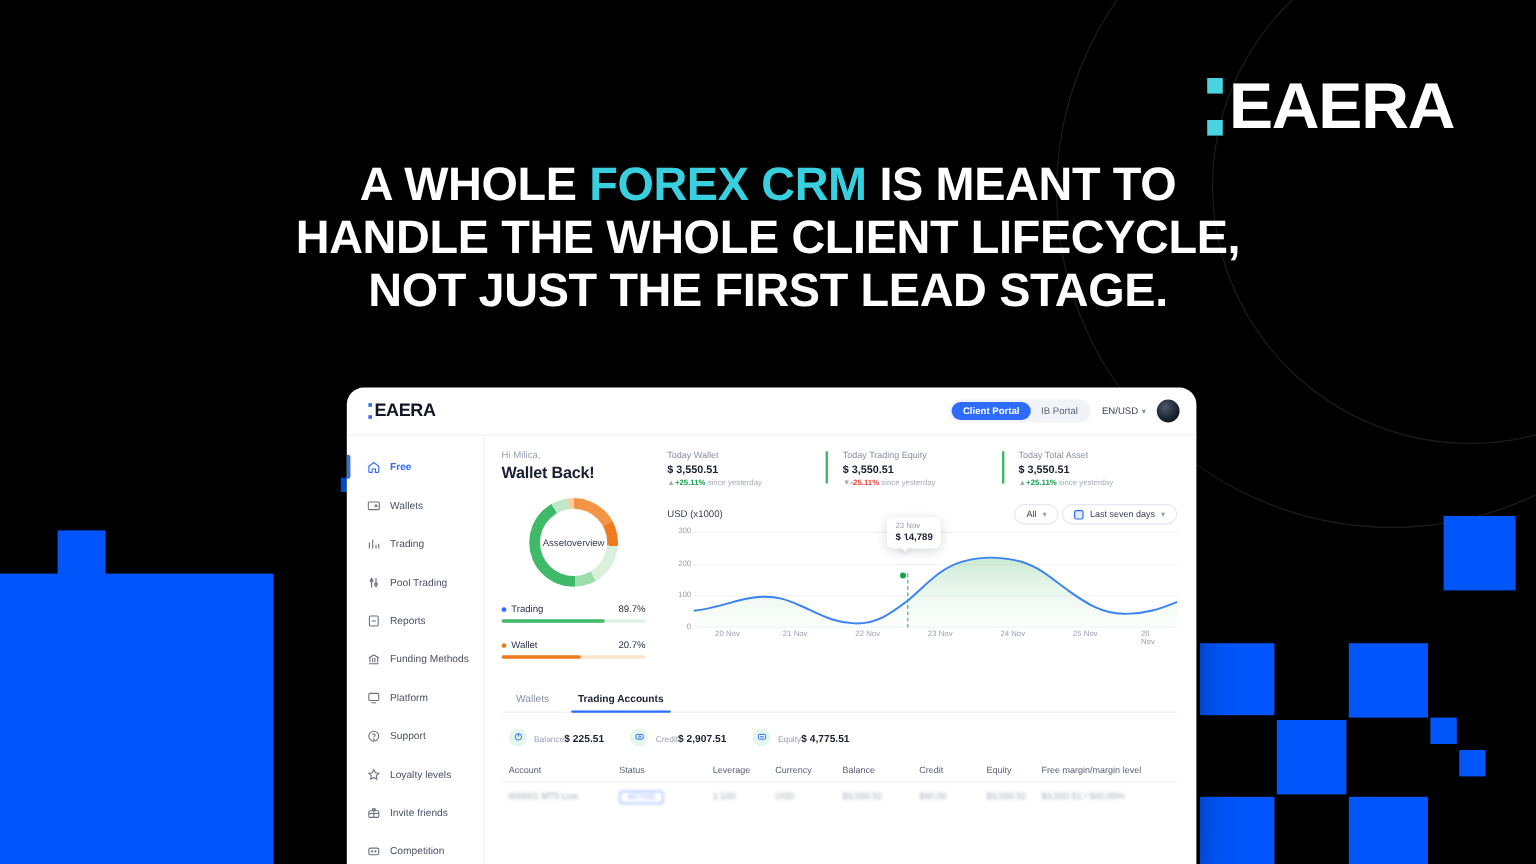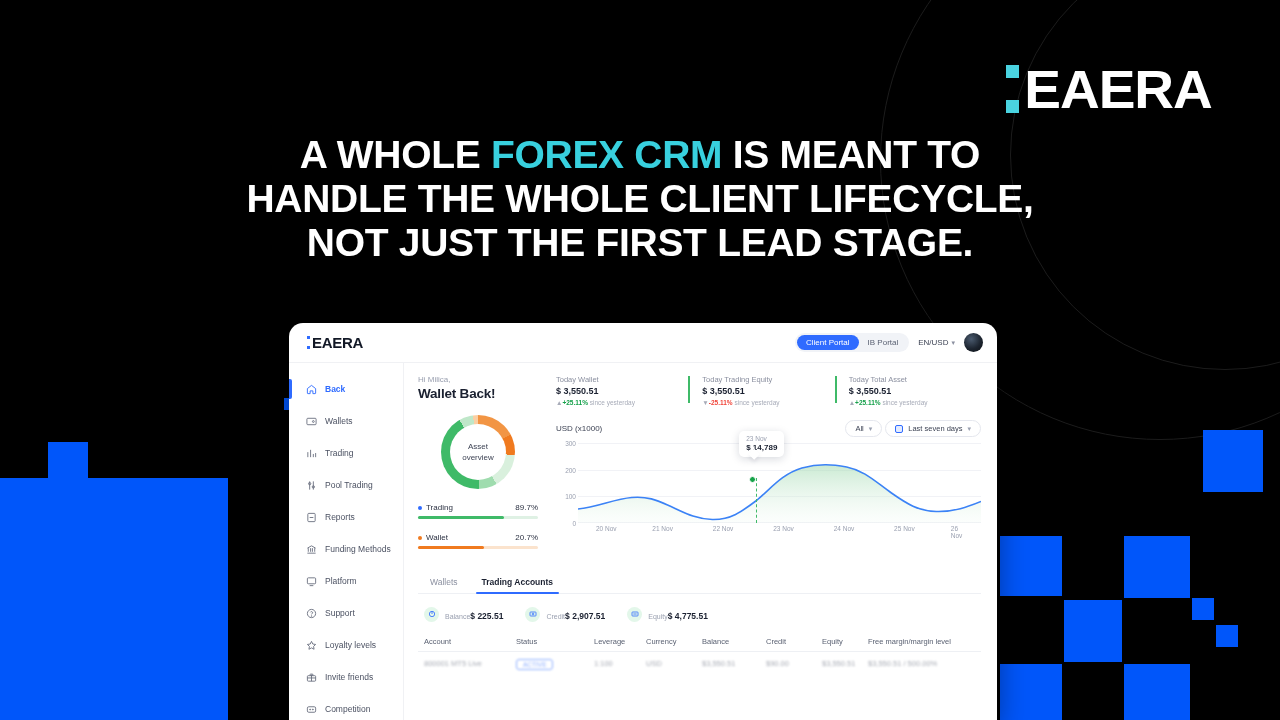--- a/index.html
+++ b/index.html
@@ -34,21 +34,21 @@
   .dash-top { height:40px; display:flex; align-items:center; justify-content:space-between;
               padding:0 14px 0 18px; border-bottom:1px solid #f0f1f4; }
   .d-logo { display:flex; align-items:center; }
   .d-logo .dots { display:flex; flex-direction:column; justify-content:space-between; height:13px; margin-right:2px; }
   .d-logo .dots i { width:3px; height:3px; background:#2f6bff; display:block; }
   .d-logo .w { font-size:15px; font-weight:700; color:#121826; letter-spacing:-0.3px; }
 
   .d-topright { display:flex; align-items:center; gap:9px; }
   .seg { display:flex; background:#f1f3f7; border-radius:11px; padding:2px; }
   .seg div { font-size:8px; padding:3px 9px; border-radius:9px; color:#5b6273; white-space:nowrap; }
-  .seg div.on { background:#2f6bff; color:#fff; font-weight:400; }
+  .seg div.on { background:#2f6bff; color:#fff; font-weight:700; }
   .cursel { font-size:8px; color:#3d4354; display:flex; align-items:center; gap:3px; }
   .cursel .cv { font-size:7px; color:#8b90a0; }
   .avatar { width:19px; height:19px; border-radius:50%;
             background:radial-gradient(circle at 38% 32%, #4a5a6e 0%, #1d2530 55%, #0a0d12 100%); }
 
   .dash-body { display:flex; height:360px; }
 
   
   .side { width:115px; border-right:1px solid #f0f1f4; padding-top:10px; flex:none; }
   .si { display:flex; align-items:center; gap:8px; height:32px; padding-left:17px;
@@ -70,21 +70,21 @@
   .donut { position:relative; width:74px; height:74px; border-radius:50%;
            background:conic-gradient(from 0deg,
              #f29544 0deg 62deg,
              #f07a1f 62deg 95deg,
              #d9f0dd 95deg 150deg,
              #9fdcae 150deg 178deg,
              #3fba68 178deg 330deg,
              #bfe7c9 330deg 352deg,
              #fbcfa3 352deg 360deg); }
   .donut:after { content:""; position:absolute; inset:9px; background:#fff; border-radius:50%; }
-  .donut .lbl { position:absolute; inset:0; display:flex; flex-direction:column; align-items:center;
+  .donut .lbl { position:absolute; inset:0; display:flex; flex-direction:row; align-items:center;
                 justify-content:center; z-index:2; font-size:8px; color:#3d4354; line-height:11px; text-align:center; }
 
   .legend { width:120px; margin-top:14px; }
   .lg { margin-bottom:14px; }
   .lg .top { display:flex; align-items:center; justify-content:space-between; font-size:8px; color:#2b3142; }
   .lg .top .nm { display:flex; align-items:center; gap:4px; }
   .lg .dot { width:4px; height:4px; border-radius:50%; display:inline-block; }
   .lg .bar { height:3px; border-radius:2px; margin-top:4px; position:relative; }
   .lg .bar span { position:absolute; left:0; top:0; bottom:0; border-radius:2px; }
 
@@ -213,21 +213,21 @@
       </div>
     </div>
 
     <div class="dash-body">
 
       <div class="side">
         <div class="si active">
           <svg viewBox="0 0 24 24" fill="none" stroke="#2f6bff" stroke-width="2">
               <path d="M3 10l9-7 9 7v10a1 1 0 01-1 1h-5v-6H9v6H4a1 1 0 01-1-1z"></path>
             </svg>
-          <span>Back</span>
+          <span>Free</span>
         </div>
         <div class="si">
           <svg viewBox="0 0 24 24" fill="none" stroke="#6b7180" stroke-width="2">
               <rect x="2" y="5" width="20" height="14" rx="2"></rect>
               <circle cx="16" cy="12" r="2"></circle>
             </svg>
           <span>Wallets</span>
         </div>
         <div class="si">
           <svg viewBox="0 0 24 24" fill="none" stroke="#6b7180" stroke-width="2">

